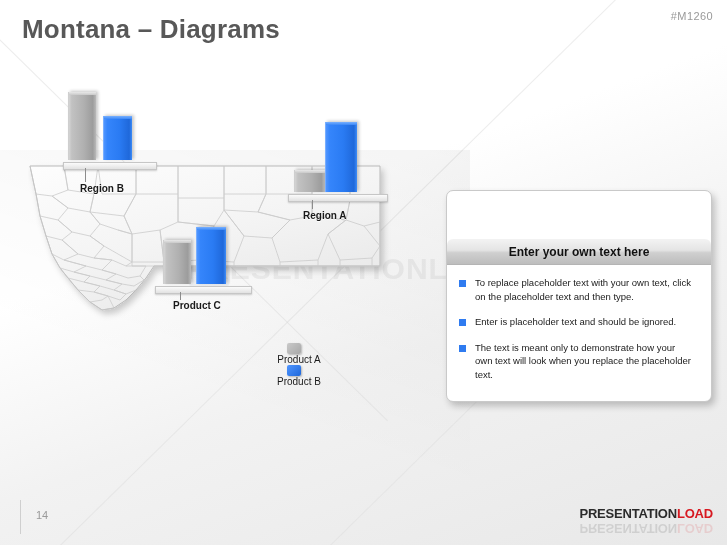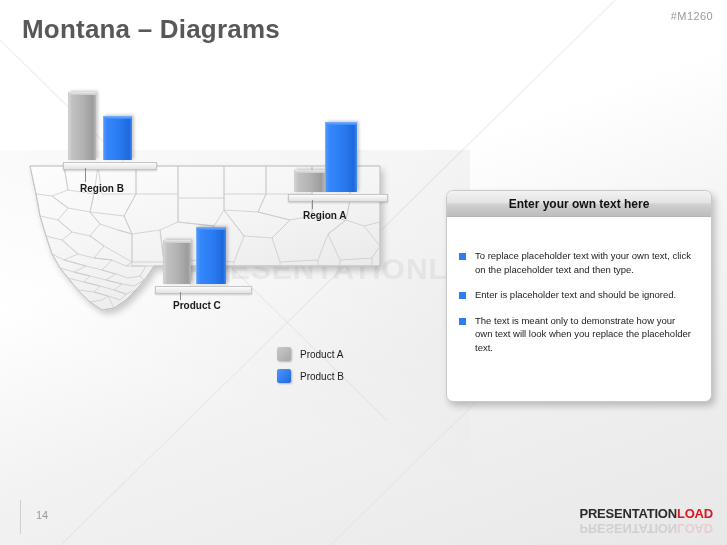--- a/index.html
+++ b/index.html
@@ -145,20 +145,21 @@
 
   
   #legend {
     position: absolute;
     left: 277px; top: 343px;
   }
   .legend-row {
     display: flex;
     align-items: center;
     height: 22px;
+    flex-direction: column;
   }
   .legend-swatch {
     width: 14px; height: 14px;
     border-radius: 2px;
     margin-right: 9px;
     box-shadow: 1px 1px 2px rgba(0,0,0,0.25);
   }
   .legend-swatch.gray { background: linear-gradient(135deg,#c9c9c9,#a8a8a8); }
   .legend-swatch.blue { background: linear-gradient(135deg,#4f95ff,#1f68da); }
   .legend-label {
@@ -179,28 +180,29 @@
   }
   #textbox-header {
     height: 25px;
     background: linear-gradient(#f3f3f3 0%, #e4e4e4 45%, #cfcfcf 55%, #bdbdbd 100%);
     border-bottom: 1px solid #b4b4b4;
     border-top-left-radius: 6px;
     border-top-right-radius: 6px;
     display: flex;
     align-items: center;
     justify-content: center;
+    margin-top: 48px;
   }
   #textbox-title {
     font-size: 12px;
     font-weight: bold;
     color: #111;
   }
   #textbox-body {
-    padding: 32px 16px 0 12px;
+    padding: 11px 16px 0 12px;
   }
   .bullet-row {
     display: flex;
     margin-bottom: 12px;
   }
   .bullet-mark {
     flex: 0 0 auto;
     width: 7px; height: 7px;
     background: #2f7bf0;
     margin: 4px 9px 0 0;

